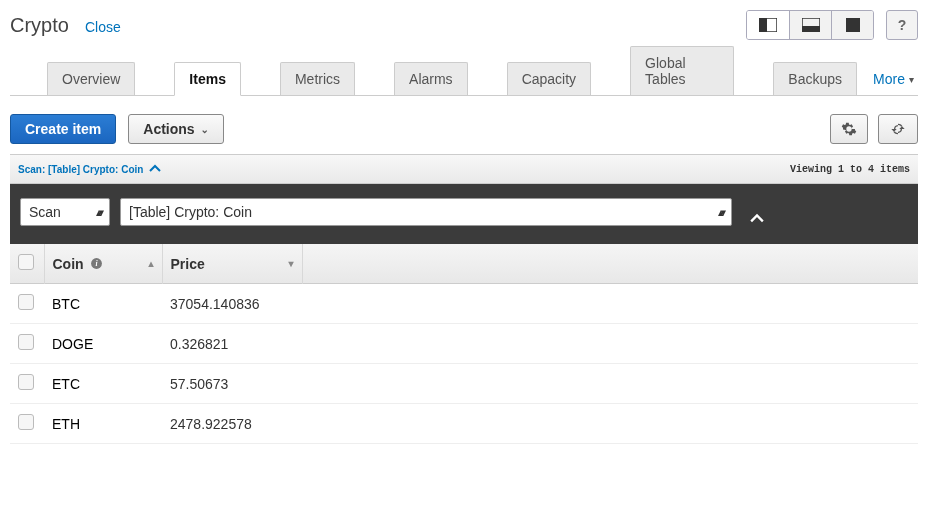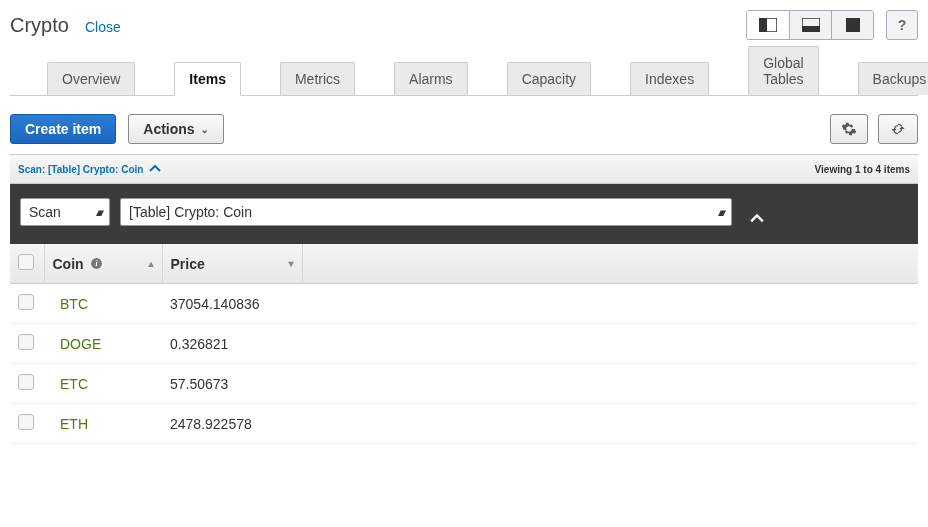--- a/index.html
+++ b/index.html
@@ -123,21 +123,21 @@
     background: linear-gradient(#f7f7f7, #e9e9e9);
     border-top: 1px solid #ccc;
     border-bottom: 1px solid #ccc;
     padding: 8px 8px;
     display: flex;
     align-items: center;
     justify-content: space-between;
     font-size: 10px;
   }
   .scan-label { color: #0073bb; font-weight: bold; display: flex; align-items: center; gap: 6px; }
-  .viewing { color: #333; font-weight: bold; }
+  .viewing { color: #333; font-weight: bold; font-family: Liberation Mono, monospace; }
 
   
   .dark-panel {
     background: #3b3b3b;
     padding: 14px 10px 18px 10px;
     color: #fff;
   }
   .dp-row1 { display: flex; align-items: flex-end; gap: 10px; }
   .select-like {
     background: #fff;
@@ -195,21 +195,21 @@
     font-size: 14px;
   }
   .tbl-head th:last-child { border-right: none; }
   .th-content { display: flex; align-items: center; gap: 6px; }
   .sort-caret { color: #888; font-size: 10px; margin-left: auto; }
   .tbl-row td {
     padding: 10px 8px;
     border-bottom: 1px solid #eee;
     font-size: 14px;
   }
-  .coin-link { color: #4d7c0f; cursor: pointer; margin-left: 8px; }
+  .coin-link { color: #000000; cursor: pointer; }
   .chk {
     width: 16px; height: 16px;
     border: 1px solid #bbb;
     border-radius: 3px;
     background: #f6f6f6;
     display: inline-block;
   }
   .col-chk { width: 34px; }
   .col-coin { width: 118px; }
   .col-price { width: 140px; }
@@ -254,21 +254,20 @@
       </div>
     </div>
   </div>
 
   <div class="tabs-row">
     <div class="tab">Overview</div>
     <div class="tab active">Items</div>
     <div class="tab">Metrics</div>
     <div class="tab">Alarms</div>
     <div class="tab">Capacity</div>
-    <div class="tab">Indexes</div>
     <div class="tab">Global Tables</div>
     <div class="tab">Backups</div>
     <div class="more-link">
       <span>More</span>
       <span class="caret-down">▾</span>
     </div>
   </div>
 
   <div class="toolbar">
     <div class="toolbar-left">

